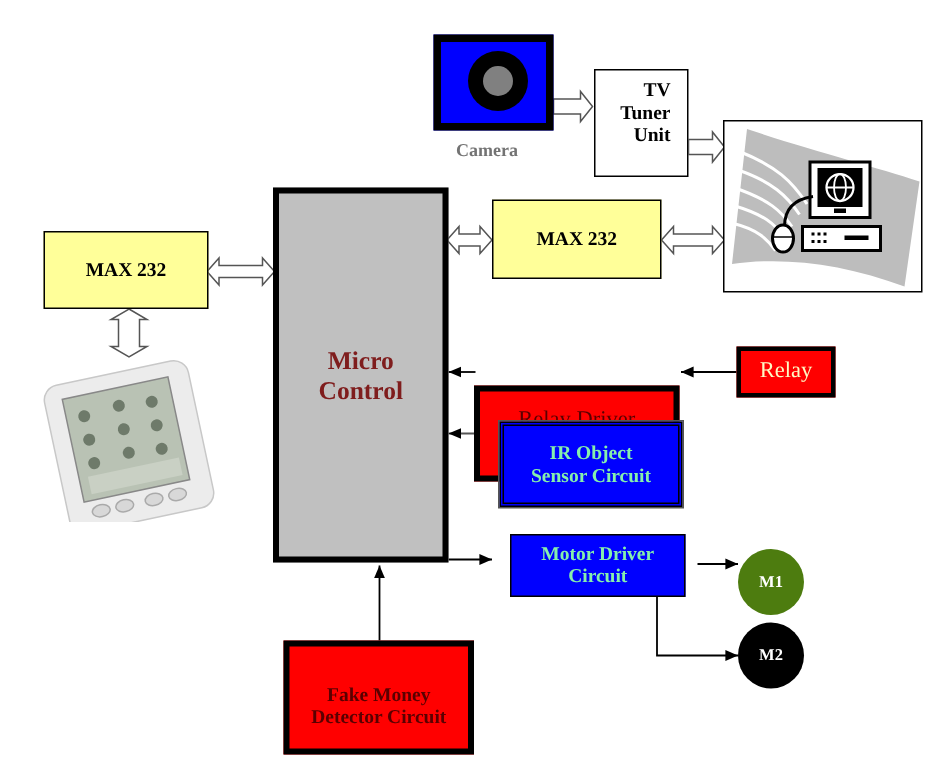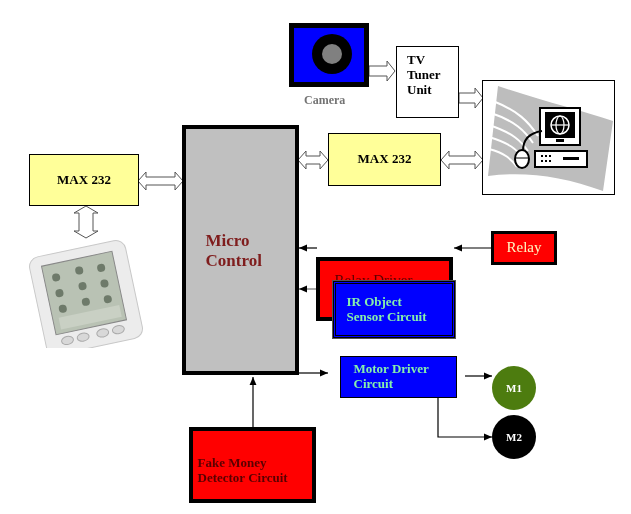--- a/index.html
+++ b/index.html
@@ -1,17 +1,17 @@
 <!DOCTYPE html>
 <html><head>
 <meta charset="utf-8">
 <style>
   html, body { margin:0; padding:0; background:#ffffff; }
   body { width:631px; height:514px; position:relative; overflow:hidden; font-family:"Liberation Serif", serif; }
-  .blk { position:absolute; box-sizing:border-box; display:flex; align-items:center; justify-content:center; text-align:left; font-weight:bold; line-height:1.15; }
+  .blk { position:absolute; box-sizing:border-box; display:flex; align-items:center; justify-content:center; text-align:center; font-weight:bold; line-height:1.15; }
   .yellow { background:#ffff99; border:1px solid #000; color:#000; font-size:13px; }
   .red-thick { background:#ff0000; border:4px solid #000; color:#5a0000; }
   .blue { background:#0000ff; color:#86efac; }
   .lbl { position:absolute; font-weight:bold; font-size:12px; color:#737373; }
   svg.wires { position:absolute; left:0; top:0; }
 </style>
 </head>
 <body>
 
 <svg class="wires" width="631" height="514">
@@ -82,21 +82,21 @@
 </div>
 
 <div style="position:absolute;left:289px;top:23px;width:80px;height:64px;box-sizing:border-box;background:#0000ff;border:5px solid #000;">
   <div style="position:absolute;left:18px;top:6px;width:40px;height:40px;border-radius:50%;background:#000;">
     <div style="position:absolute;left:10px;top:10px;width:20px;height:20px;border-radius:50%;background:#808080;"></div>
   </div>
 </div>
 <div class="lbl" style="left:304px;top:93px;">Camera</div>
 
 <div style="position:absolute;left:396px;top:46px;width:63px;height:72px;box-sizing:border-box;border:1px solid #000;background:#fff;padding:6px 0 0 10px;font-weight:bold;font-size:13px;line-height:1.15;">
-  <span style="display:block;width:40px;">TV Tuner Unit</span>
+  <span style="display:block;width:40px;text-align:right;">TV Tuner Unit</span>
 </div>
 
 <div style="position:absolute;left:482px;top:80px;width:133px;height:115px;box-sizing:border-box;border:1px solid #000;background:#fff;overflow:hidden;">
   <svg width="131" height="113" viewBox="0 0 131 113">
     <path d="M15,5 C60,20 100,30 130,40 L120,110 C80,95 40,90 5,95 Z" fill="#bdbdbd"></path>
     <g stroke="#fff" stroke-width="2" fill="none">
       <path d="M10,20 C35,30 45,40 55,55"></path>
         <path d="M8,32 C32,40 42,50 50,62"></path>
       <path d="M6,44 C30,52 38,60 45,70"></path>
         <path d="M6,56 C26,62 34,68 40,78"></path>

